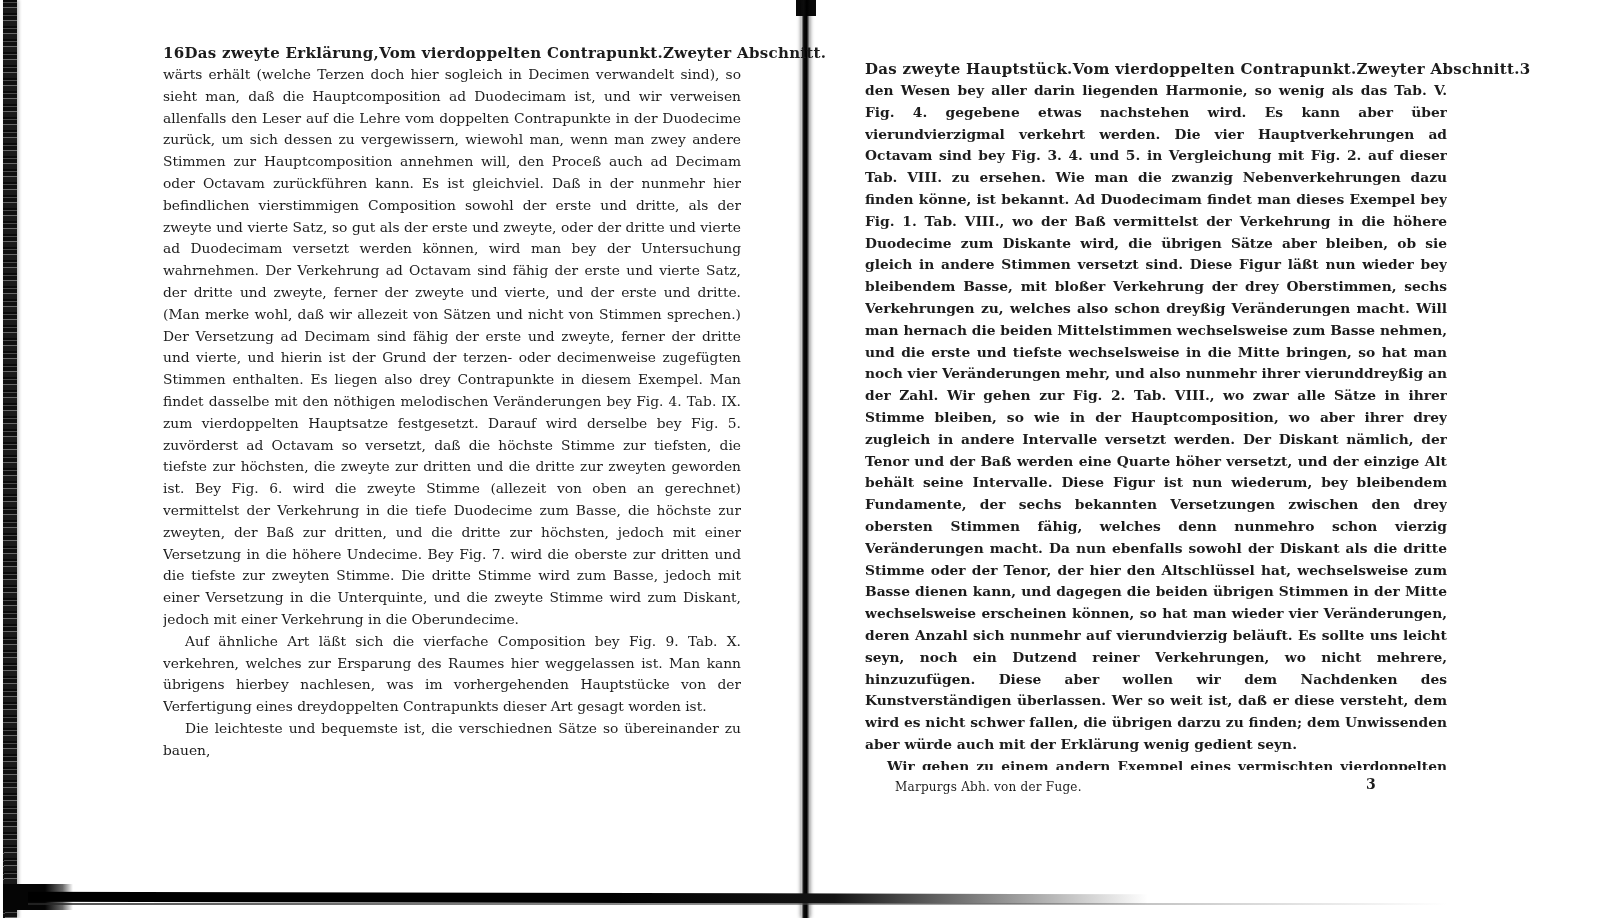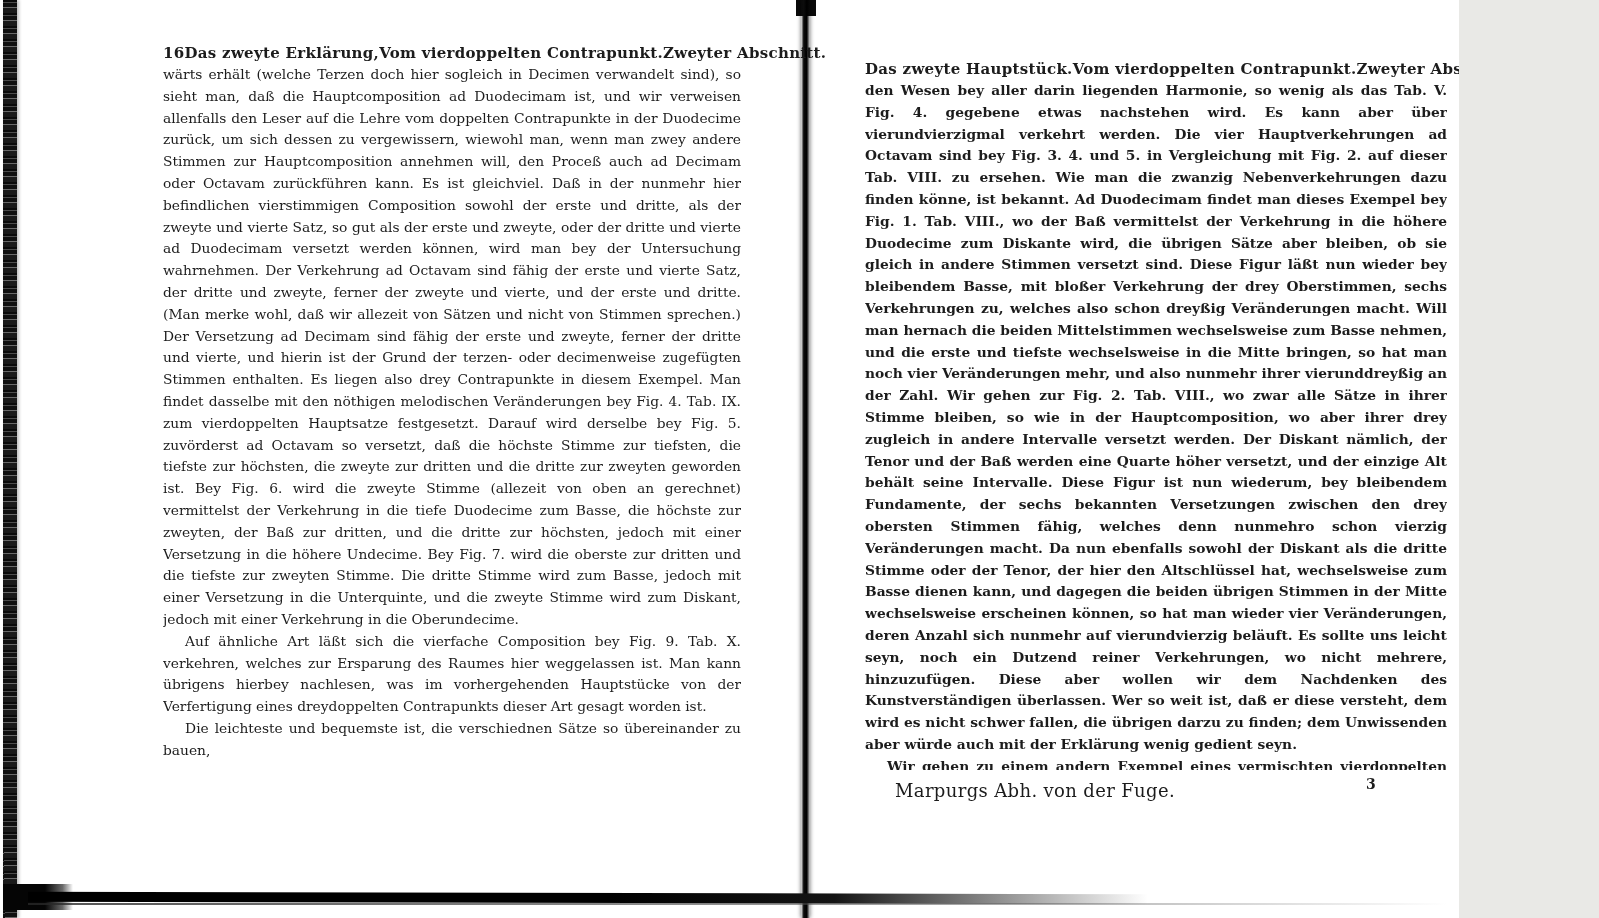--- a/index.html
+++ b/index.html
@@ -1,18 +1,18 @@
 <!DOCTYPE html>
 <html><head>
 <meta charset="utf-8">
 <style>
   html,body{margin:0;padding:0;background:#e9e9e6;}
   .sheet{
     position:relative;
-    width:1459px;height:918px;
+    width:1599px;height:918px;
     background:#ffffff;
     overflow:hidden;
     font-family:"DejaVu Serif", serif;
     color:#1c1c1c;
   }
   
   .edge-band-left{
     position:absolute;left:3px;top:0;width:14px;height:100%;
     background:
       repeating-linear-gradient(178deg,#0a0a0a 0 2px,#4c4c4c 2px 3px,#101010 3px 7px,#6a6a6a 7px 8px,#1a1a1a 8px 13px);
@@ -52,21 +52,21 @@
   .page-left .body-text{height:712px;overflow:hidden;}
   .page-right .body-text{height:690px;overflow:hidden;font-weight:bold;}
   .block{margin:0;}
   .block.cont{text-indent:0;}
   .block.indent{text-indent:1.6em;}
   .block.heading{
     text-align:center;letter-spacing:.5em;font-weight:bold;font-size:15.5px;
     margin:9px 0 5px;text-indent:0;
   }
   .footer-line{
-    position:absolute;left:895px;top:780px;font-size:18px;letter-spacing:.02em;
+    position:absolute;left:895px;top:780px;font-size:12px;letter-spacing:.02em;
   }
   .signature-mark{
     position:absolute;left:1366px;top:776px;font-size:14px;font-weight:bold;
   }
 </style>
 </head>
 <body>
 
 <div class="sheet">
 

